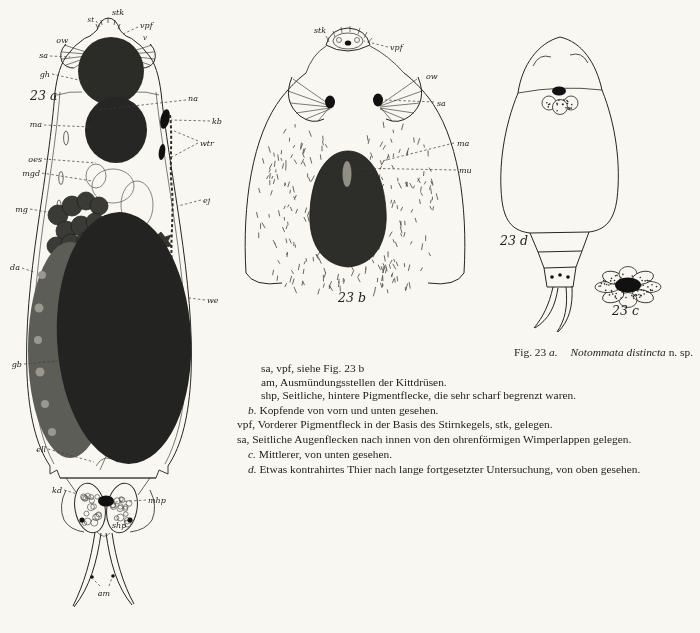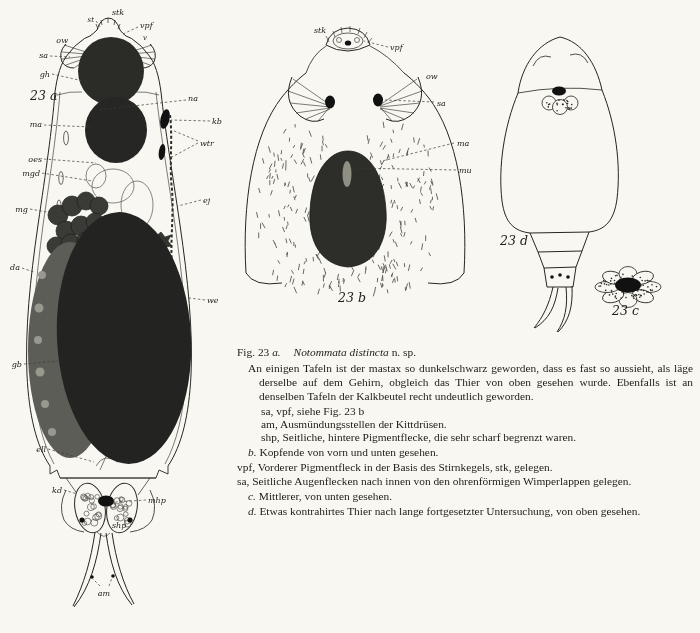--- a/index.html
+++ b/index.html
@@ -12,21 +12,21 @@
   svg text{font-family:"DejaVu Serif",serif;font-style:italic;fill:#22221d;}
   .lbl{font-size:8px;}
   .lbl-sm{font-size:7px;}
   .figcap{font-size:12.5px;}
   
   .caption{
     position:absolute;left:237px;top:346px;width:456px;
     font-size:11.4px;line-height:13.3px;color:#1d1d18;
   }
   .caption .it{font-style:italic;}
-  .cap-head{margin-bottom:3px;}
+  .cap-head{margin-bottom:3px;text-align:right;}
   .cap-head .sp{margin-left:10px;}
   .cap-par{margin-left:22px;text-indent:-11px;text-align:justify;line-height:13.8px;margin-bottom:1px;}
   .cap-key{margin-left:24px;line-height:13.2px;}
   .cap-item{margin-top:2px;margin-left:28px;text-indent:-17px;line-height:13.3px;}
   .cap-line{margin-top:1px;line-height:13.3px;}
   .just{text-align:justify;}
 </style>
 </head>
 <body>
 
@@ -740,21 +740,20 @@
   </svg>
   </div>
 
   <div class="caption">
     <div class="cap-head">
       <span>Fig. 23</span>
       <span class="it">a.</span>
       <span class="it sp">Notommata distincta</span>
       <span>n. sp.</span>
     </div>
-    <div class="cap-par">An einigen Tafeln ist der mastax so dunkelschwarz geworden, dass es fast so aussieht, als läge derselbe auf dem Gehirn, obgleich das Thier von oben gesehen wurde. Ebenfalls ist an denselben Tafeln der Kalkbeutel recht undeutlich geworden.</div>
     <div class="cap-key">sa, vpf, siehe Fig. 23 b</div>
     <div class="cap-key">am, Ausmündungsstellen der Kittdrüsen.</div>
     <div class="cap-key">shp, Seitliche, hintere Pigmentflecke, die sehr scharf begrenzt waren.</div>
     <div class="cap-item">
       <span class="it">b.</span>
       <span>Kopfende von vorn und unten gesehen.</span>
     </div>
     <div class="cap-line">vpf, Vorderer Pigmentfleck in der Basis des Stirnkegels, stk, gelegen.</div>
     <div class="cap-line just">sa, Seitliche Augenflecken nach innen von den ohrenförmigen Wimperlappen gelegen.</div>
     <div class="cap-item">

